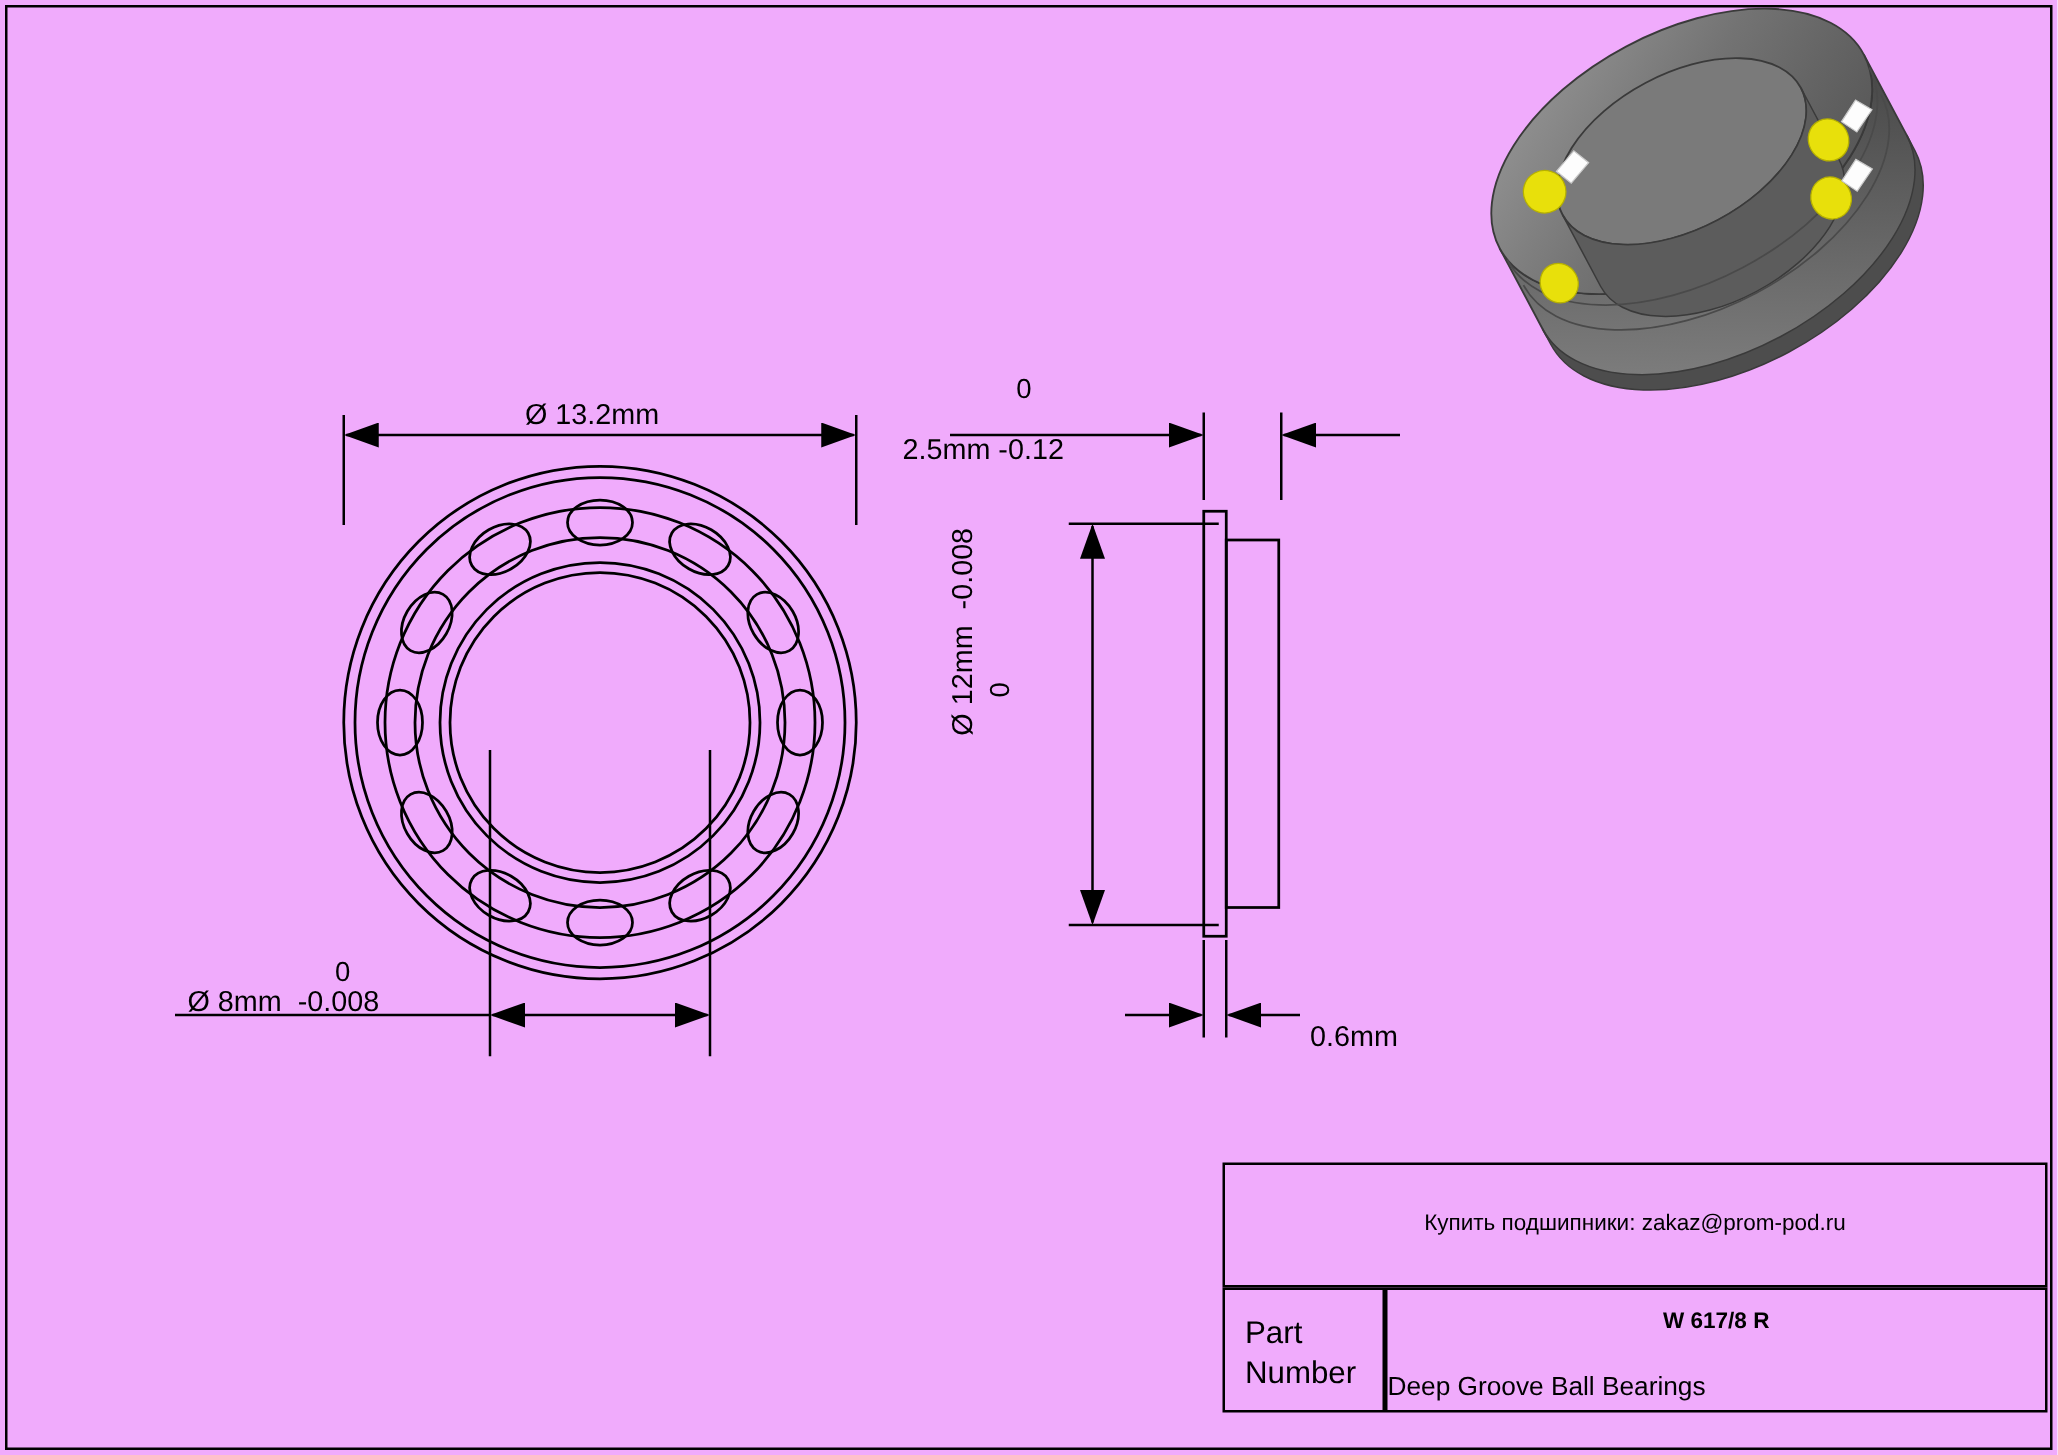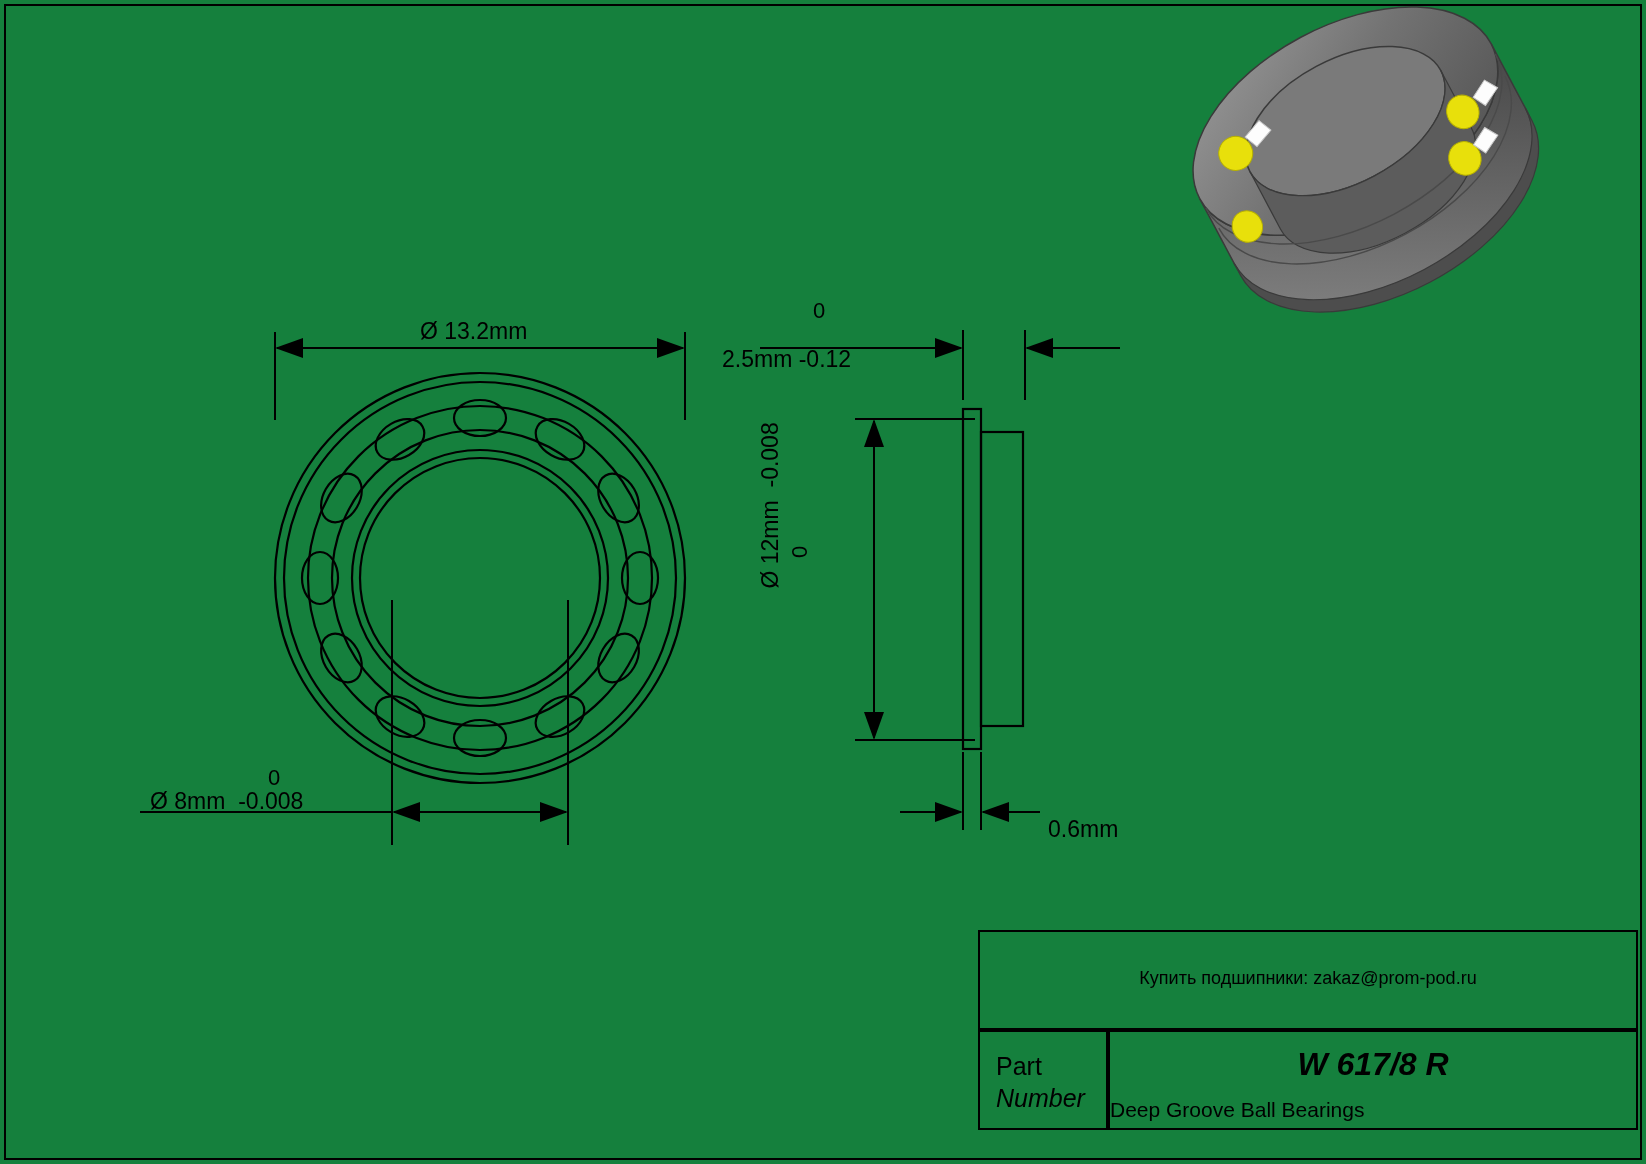--- a/index.html
+++ b/index.html
@@ -1,26 +1,26 @@
 <!DOCTYPE html>
 <html><head>
 <meta charset="utf-8">
 <style>
   html,body{margin:0;padding:0;background:#fff;}
   body{font-family:"Liberation Sans", sans-serif;}
-  #page{position:relative;width:1646px;height:1164px;background:#15803d;overflow:hidden;}
+  #page{position:relative;width:1646px;height:1164px;background:#f0abfc;overflow:hidden;}
   .border{position:absolute;left:4px;top:4px;width:1638px;height:1156px;border:2px solid #000;box-sizing:border-box;}
   .dim-text{position:absolute;font-size:23px;color:#000;white-space:nowrap;}
   .rot{transform-origin:center center;}
   svg{position:absolute;left:0;top:0;}
   .tb{position:absolute;box-sizing:border-box;border:2px solid #000;}
   .tb-text{position:absolute;white-space:nowrap;}
   .email{font-size:18px;color:#000;}
   .part-label{font-size:25px;color:#000;}
-  .part-number{font-size:32px;font-weight:bold;color:#000;font-style:italic;}
+  .part-number{font-size:18px;font-weight:bold;color:#000;}
   .part-desc{font-size:21px;color:#000;}
 </style>
 </head>
 <body>
 
 <div id="page">
 
   <div class="border"></div>
 
   <svg width="1646" height="1164">
@@ -191,21 +191,21 @@
   <div class="dim-text" style="left:1048px; top:788px;margin-top:28px;">
     <span>0.6mm</span>
   </div>
 
   <div class="tb" style="left:978px; top:930px; width:660px; height:100px;">
     <div class="tb-text email" style="left:0; right:0; top:36px; width:100%; text-align:center;">Купить подшипники: zakaz@prom-pod.ru</div>
   </div>
 
   <div class="tb" style="left:978px; top:1030px; width:130px; height:100px;">
     <div class="tb-text part-label" style="left:16px; top:20px;">Part</div>
-    <div class="tb-text part-label" style="left:16px; top:52px;font-style:italic;">Number</div>
+    <div class="tb-text part-label" style="left:16px; top:52px;">Number</div>
   </div>
 
   <div class="tb" style="left:1108px; top:1030px; width:530px; height:100px;">
     <div class="tb-text part-number" style="left:0; top:14px; width:100%; text-align:center;">W 617/8 R</div>
     <div class="tb-text part-desc" style="left:0; top:66px; width:100%; text-align:left;">Deep Groove Ball Bearings</div>
   </div>
 
 </div>
 
 </body></html>

